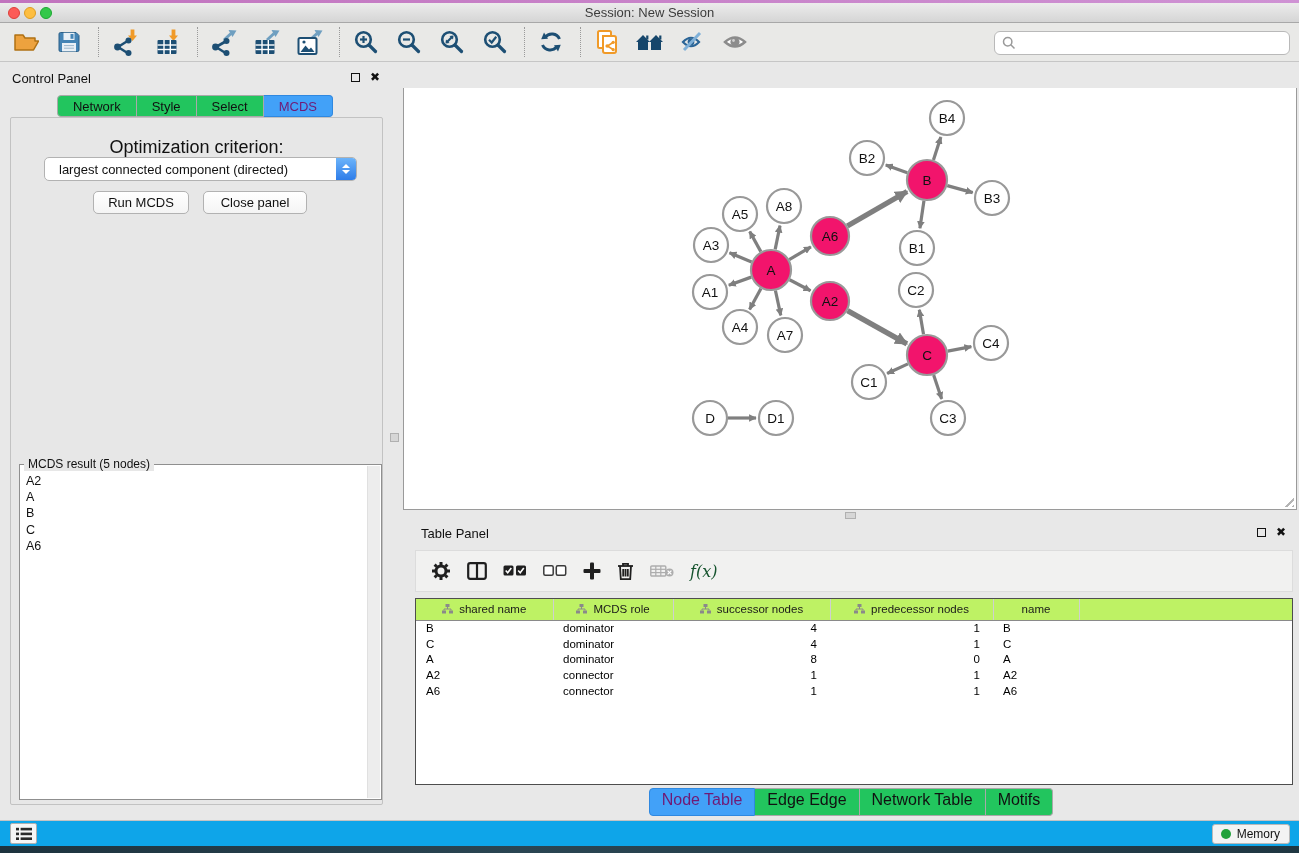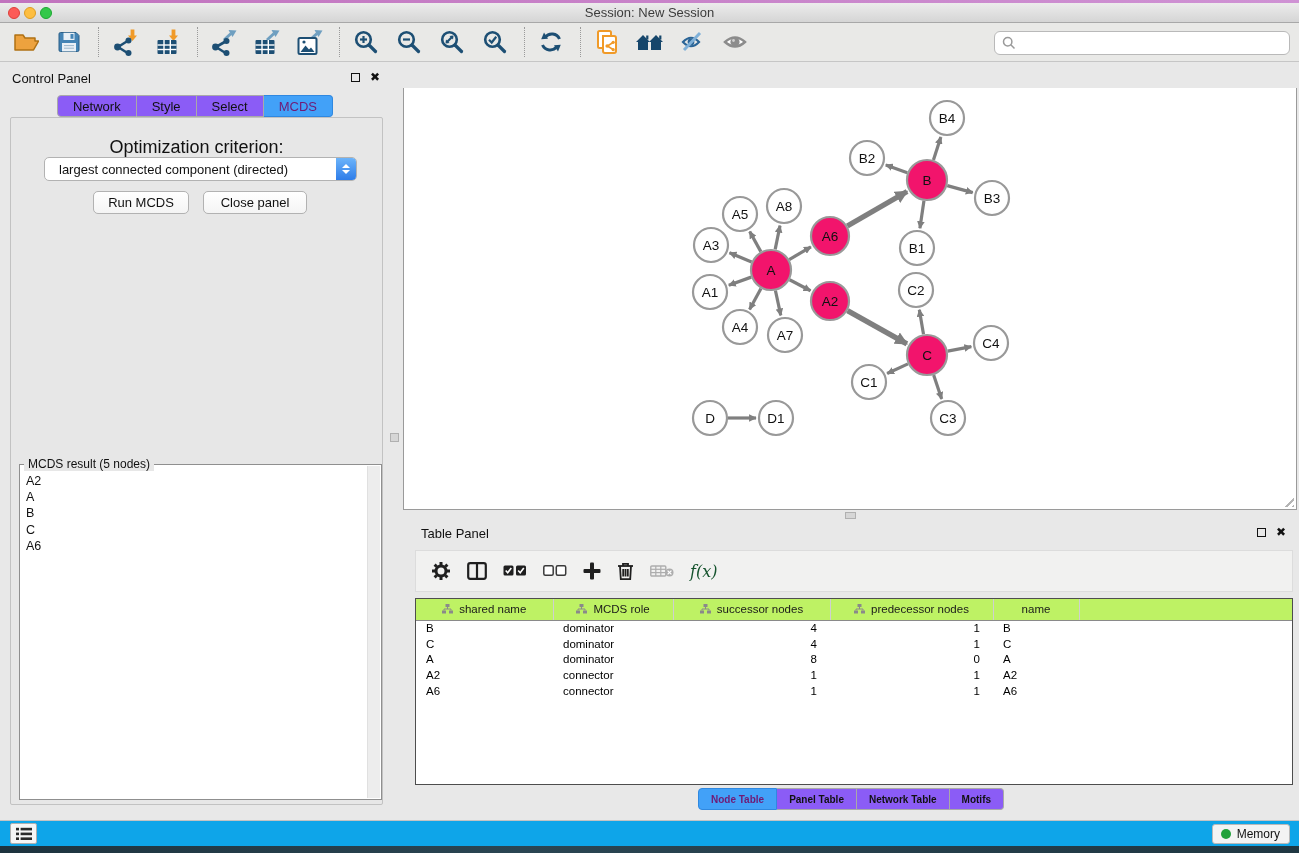--- a/index.html
+++ b/index.html
@@ -25,21 +25,21 @@
   .sep { width:1px; height:30px; border-left:1px dotted #9a9a9a; margin:0 10px 0 2px; }
   .searchbox { position:absolute; right:9px; top:8px; width:296px; height:24px; background:#fff; border:1px solid #b9b9b9; border-radius:6px; display:flex; align-items:center; padding-left:7px; }
   .searchbox input { border:none; outline:none; flex:1; font-size:12px; height:18px; background:transparent; margin-left:5px; }
 
   
   .cp { left:0; top:62px; width:390px; height:758px; background:#e8e8e8;padding-left:9px; }
   .panel-title { font-size:13px; color:#111; }
   .wctl-float { width:9px; height:9px; border:1.5px solid #111; display:inline-block; }
   .wctl-close { font-size:12px; font-weight:bold; color:#111; line-height:10px; }
   .cp-tabs { position:absolute; left:0; top:33px; width:100%; display:flex; justify-content:center; }
-  .tab { height:22px; line-height:22px; padding:0 15px; font-size:13px; background:#8b5cf6; border:1px solid #a9a9a9; border-left:none; color:#111; }
+  .tab { height:22px; line-height:22px; padding:0 15px; font-size:13px; background:#22c55e; border:1px solid #a9a9a9; border-left:none; color:#111; }
   .tab:first-child { border-left:1px solid #a9a9a9; border-radius:4px 0 0 4px; }
   .tab:last-child { border-radius:0 4px 4px 0; }
   .tab.selected { background:#42a1f8; border-color:#2f88e0; color:#701a75;text-align:center; }
   .cp-inner { position:absolute; left:10px; top:55px; width:373px; height:688px; background:#e7e7e7; border:1px solid #c2c2c2; border-radius:2px; }
   .opt-label { position:absolute; left:0; top:19px; width:100%; text-align:center; font-size:18px; color:#111; }
   .combo { position:absolute; left:33px; top:39px; width:313px; height:24px; background:#fff; border:1px solid #b2b2b2; border-radius:5px; display:flex; align-items:center; }
   .combo .val { flex:1; font-size:13px; color:#111; padding-left:14px; white-space:nowrap; }
   .combo .stepper { width:20px; height:100%; border-radius:0 4px 4px 0; background:linear-gradient(#6cb4fa,#2e7de9); display:flex; flex-direction:column; align-items:center; justify-content:center; gap:2px; }
   .chev { width:0; height:0; border-left:4px solid transparent; border-right:4px solid transparent; }
   .chev.up { border-bottom:4px solid #fff; }
@@ -72,21 +72,21 @@
   .tpbtn { margin-right:16px; display:flex; align-items:center; justify-content:center; }
   .fx { font-family:"DejaVu Serif","Liberation Serif",serif; font-style:italic; font-size:16px; color:#14532d; }
   .tbl-wrap { position:absolute; left:12px; top:76px; width:878px; height:187px; background:#fff; border:1px solid #4d4d4d; overflow:hidden; }
   table.data { border-collapse:collapse; width:100%; table-layout:fixed; }
   table.data th { height:21px; background:#bef264; border-bottom:1px solid #8a8a8a; border-right:1px solid #cfcfcf; font-weight:normal; font-size:11.5px; color:#1a1a1a; text-align:right; }
   table.data th .hwrap { display:flex; align-items:center; justify-content:center; gap:6px; }
   table.data td { height:15.8px; font-size:11.5px; color:#000; white-space:nowrap; overflow:hidden; }
   td.al { text-align:left; padding-left:10px; }
   td.ar { text-align:right; padding-right:13px; }
   .tp-tabs { position:absolute; left:0; top:266px; width:100%; display:flex; justify-content:center; }
-  .tp-tabs .tab { height:22px; line-height:21px; font-size:10px; padding:0 12px;font-weight:bold; }
+  .tp-tabs .tab { height:28px; line-height:21px; font-size:16px; padding:0 12px; }
 
   
   .statusbar { left:0; top:820px; width:1299px; height:26px; background:#0ea5e9; border-top:1px solid #c3c3c3; }
   .listbtn { position:absolute; left:10px; top:2px; width:27px; height:21px; border:1px solid #b0b0b0; background:#f6f6f6; border-radius:2px; display:flex; align-items:center; justify-content:center; }
   .membtn { position:absolute; right:9px; top:3px; height:20px; border:1px solid #b9b9b9; background:#f3f3f3; border-radius:3px; display:flex; align-items:center; padding:0 9px 0 8px; gap:6px; }
   .memdot { width:10px; height:10px; border-radius:50%; background:#21a13a; }
   .membtn span.lbl { font-size:12px; color:#111; }
 
   .panel-head-icons { position:absolute; display:flex; align-items:center; gap:10px; }
 </style>
@@ -624,21 +624,21 @@
             <td class="ar">1</td>
             <td class="ar">1</td>
             <td class="al">A6</td>
             <td></td>
           </tr>
         </tbody>
       </table>
   </div>
   <div class="tp-tabs">
     <div class="tab selected">Node Table</div>
-    <div class="tab">Panel Table</div>
+    <div class="tab">Edge Edge</div>
     <div class="tab">Network Table</div>
     <div class="tab">Motifs</div>
   </div>
 </div>
 
 <div class="abs statusbar">
   <div class="listbtn">
     <svg width="16" height="14" viewBox="0 0 16 14">
       <g fill="#2a2a2a">
         <rect x="0" y="0.8" width="3" height="2.6"></rect>

